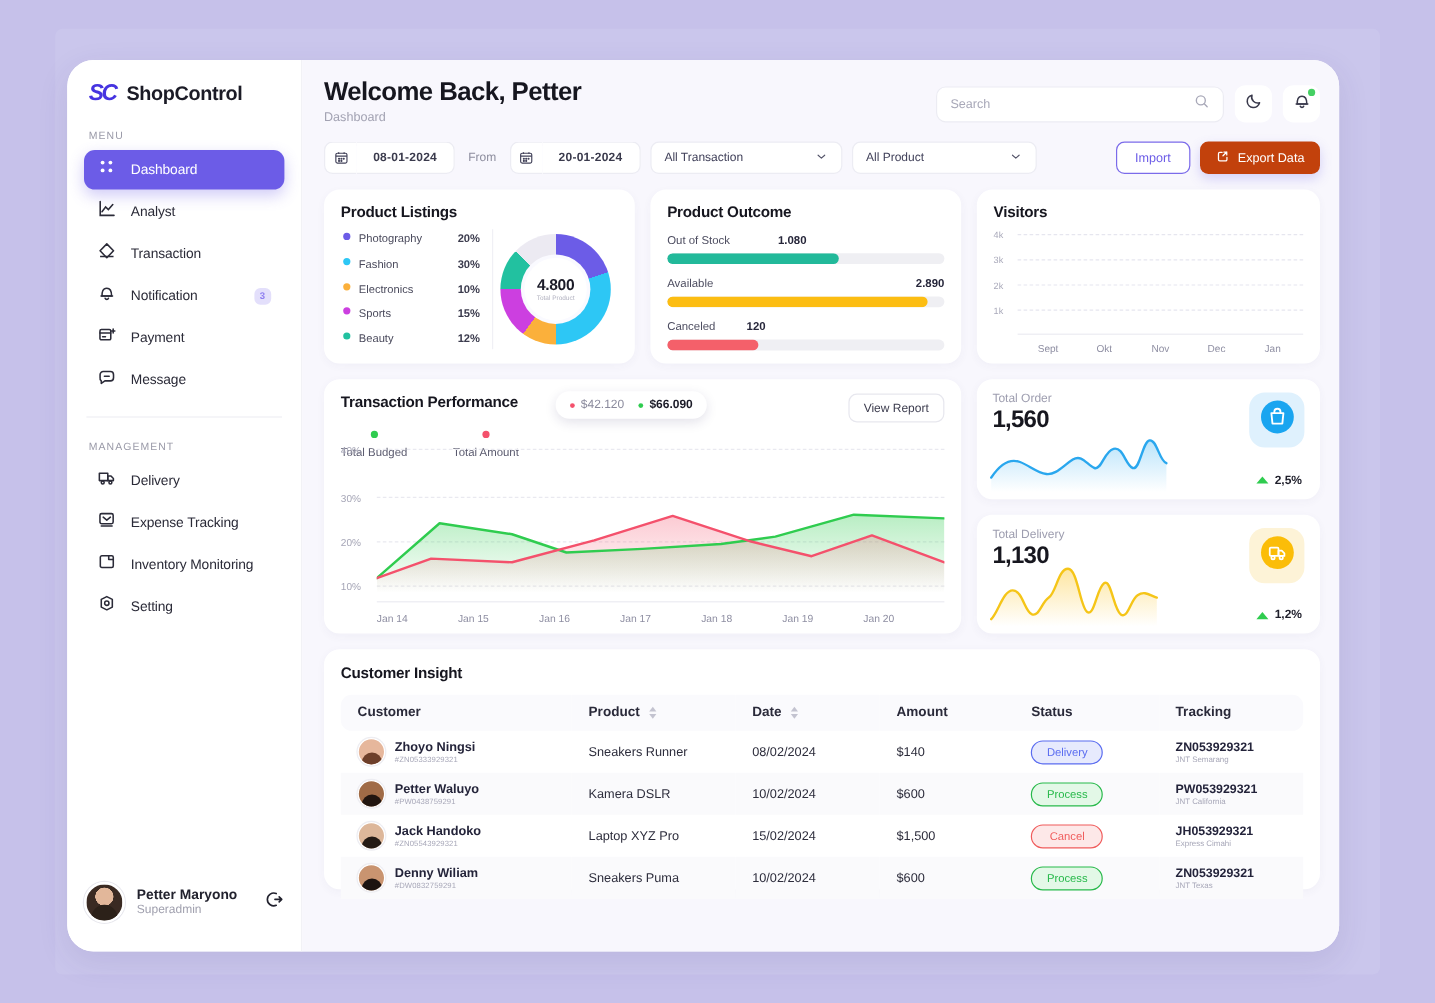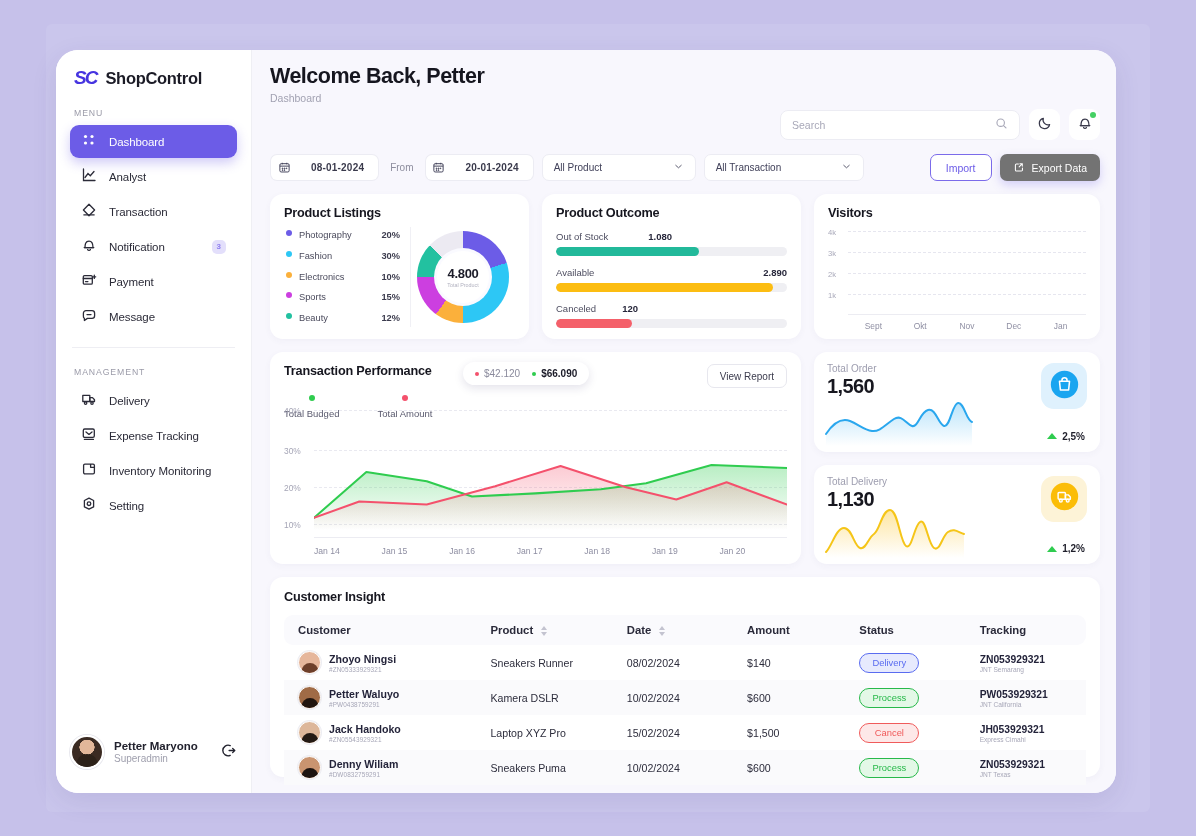--- a/index.html
+++ b/index.html
@@ -39,21 +39,21 @@
     background: radial-gradient(circle at 50% 34%, #e2b79a 0 30%, #3a2a22 31% 100%);
     border: 2px solid #fff; box-shadow: 0 0 0 1px #e8e8ee; overflow: hidden; position: relative; }
   .avatar-lg:after { content:""; position:absolute; left:50%; top:58%; width:22px; height:22px; transform:translateX(-50%);
     background:#2c2119; border-radius:50% 50% 40% 40%; }
   .pf-name { font-size: 11.5px; font-weight: bold; color: #22222e; }
   .pf-role { font-size: 10px; color: #a0a0ae; margin-top: 1px; }
   .logout { margin-left: auto; cursor: pointer; }
 
   
   .main { flex: 1; background: #f8f7fd; padding: 14px 16px 0 18px; overflow: hidden; position: relative; }
-  .topbar { display: flex; align-items: flex-start; flex-direction: column; }
+  .topbar { display: flex; align-items: center; }
   .welcome { font-size: 21.5px; font-weight: bold; color: #16161f; letter-spacing: -.5px; }
   .crumb { font-size: 10.5px; color: #a2a2b2; margin-top: 3px; }
   .topright { margin-left: auto; display: flex; align-items: center; gap: 9px; padding-top: 5px; }
   .search {
     width: 240px; height: 30px; background: #fff; border: 1px solid #ececf3; border-radius: 8px;
     display: flex; align-items: center; padding: 0 11px;
   }
   .search input { border: 0; outline: 0; flex: 1; font-size: 10.5px; color: #55556a; font-family: inherit; background: transparent; }
   .search input::placeholder { color: #a8a8b8; }
   .iconbtn { width: 31px; height: 31px; border-radius: 9px; background: #fff; display: flex;
@@ -65,21 +65,21 @@
   .dateicon { width: 27px; height: 27px; border: 1px solid #ececf3; border-right: 0; border-radius: 7px 0 0 7px;
               background: #fff; display: flex; align-items: center; justify-content: center; }
   .dateval { height: 27px; background: #fff; border: 1px solid #ececf3; border-left: 0; border-radius: 0 7px 7px 0;
              display: flex; align-items: center; padding: 0 14px; font-size: 10px; color: #3a3a4c; font-weight: bold; letter-spacing: .2px; }
   .fromtxt { font-size: 10px; color: #8d8d9e; padding: 0 3px; }
   .selectbox { height: 27px; background: #fff; border: 1px solid #ececf3; border-radius: 7px; width: 150px;
     display: flex; align-items: center; padding: 0 11px; font-size: 10px; color: #41415a; cursor: pointer; }
   .selectbox .cv { margin-left: auto; }
   .btn-import { height: 27px; border: 1px solid #7b6bea; border-radius: 7px; background: #fff; color: #6c5ce7;
                 font-size: 10.5px; padding: 0 15px; display: flex; align-items: center; cursor: pointer; }
-  .btn-export { height: 27px; border-radius: 7px; background: #737373; color: #fff; font-size: 10.5px;
+  .btn-export { height: 27px; border-radius: 7px; background: #c2410c; color: #fff; font-size: 10.5px;
                 padding: 0 13px; display: flex; align-items: center; gap: 7px; cursor: pointer;
                 box-shadow: 0 4px 10px rgba(108,92,231,.25); }
 
   .card { background: #fff; border-radius: 13px; box-shadow: 0 2px 7px rgba(70,60,120,.045); }
   .card-title { font-size: 12.7px; font-weight: bold; color: #16161f; letter-spacing: -.2px; }
 
   .row1 { display: flex; gap: 13px; margin-top: 13px; }
   .c-listings { width: 259px; height: 145px; padding: 12px 14px; display: flex; flex-direction: column; }
   .listing-body { display: flex; margin-top: 7px; flex: 1; }
   .legend-col { flex: 1; display: flex; flex-direction: column; justify-content: space-between; padding: 3px 0 4px 2px; border-right: 1px solid #f0f0f5; padding-right: 10px; }
@@ -341,28 +341,28 @@
                 <path d="M2.3 6.3h11.4M5.2 2.2v2M10.8 2.2v2"></path>
                 <circle cx="5.6" cy="9" r=".5" fill="#43435a"></circle>
                 <circle cx="8" cy="9" r=".5" fill="#43435a"></circle>
                 <circle cx="10.4" cy="9" r=".5" fill="#43435a"></circle>
                 <circle cx="5.6" cy="11.2" r=".5" fill="#43435a"></circle>
                 <circle cx="8" cy="11.2" r=".5" fill="#43435a"></circle>
               </svg>
             </span>
           <span class="dateval">20-01-2024</span>
         </div>
-        <div class="selectbox" style="width:154px">
-          <span>All Product</span>
+        <div class="selectbox" style="width:160px">
+          <span>All Transaction</span>
           <span class="cv"><svg width="11" height="11" viewBox="0 0 16 16" fill="none" stroke="#55556a" stroke-width="1.4" stroke-linecap="round" stroke-linejoin="round">
                 <path d="M4 6.3l4 3.6 4-3.6"></path>
               </svg></span>
         </div>
-        <div class="selectbox" style="width:160px">
-          <span>All Transaction</span>
+        <div class="selectbox" style="width:154px">
+          <span>All Product</span>
           <span class="cv"><svg width="11" height="11" viewBox="0 0 16 16" fill="none" stroke="#55556a" stroke-width="1.4" stroke-linecap="round" stroke-linejoin="round">
                 <path d="M4 6.3l4 3.6 4-3.6"></path>
               </svg></span>
         </div>
         <div style="margin-left:auto;display:flex;gap:8px;">
           <div class="btn-import">Import</div>
           <div class="btn-export">
             <span><svg width="12" height="12" viewBox="0 0 16 16" fill="none" stroke="#fff" stroke-width="1.4" stroke-linecap="round" stroke-linejoin="round">
                   <path d="M12.4 3.6H9.2M12.4 3.6v3.2M12.4 3.6L8.2 7.8"></path>
                   <path d="M12.6 9.4v2.6a1.4 1.4 0 01-1.4 1.4H4.6a1.4 1.4 0 01-1.4-1.4V5.4A1.4 1.4 0 014.6 4h2.6"></path>

